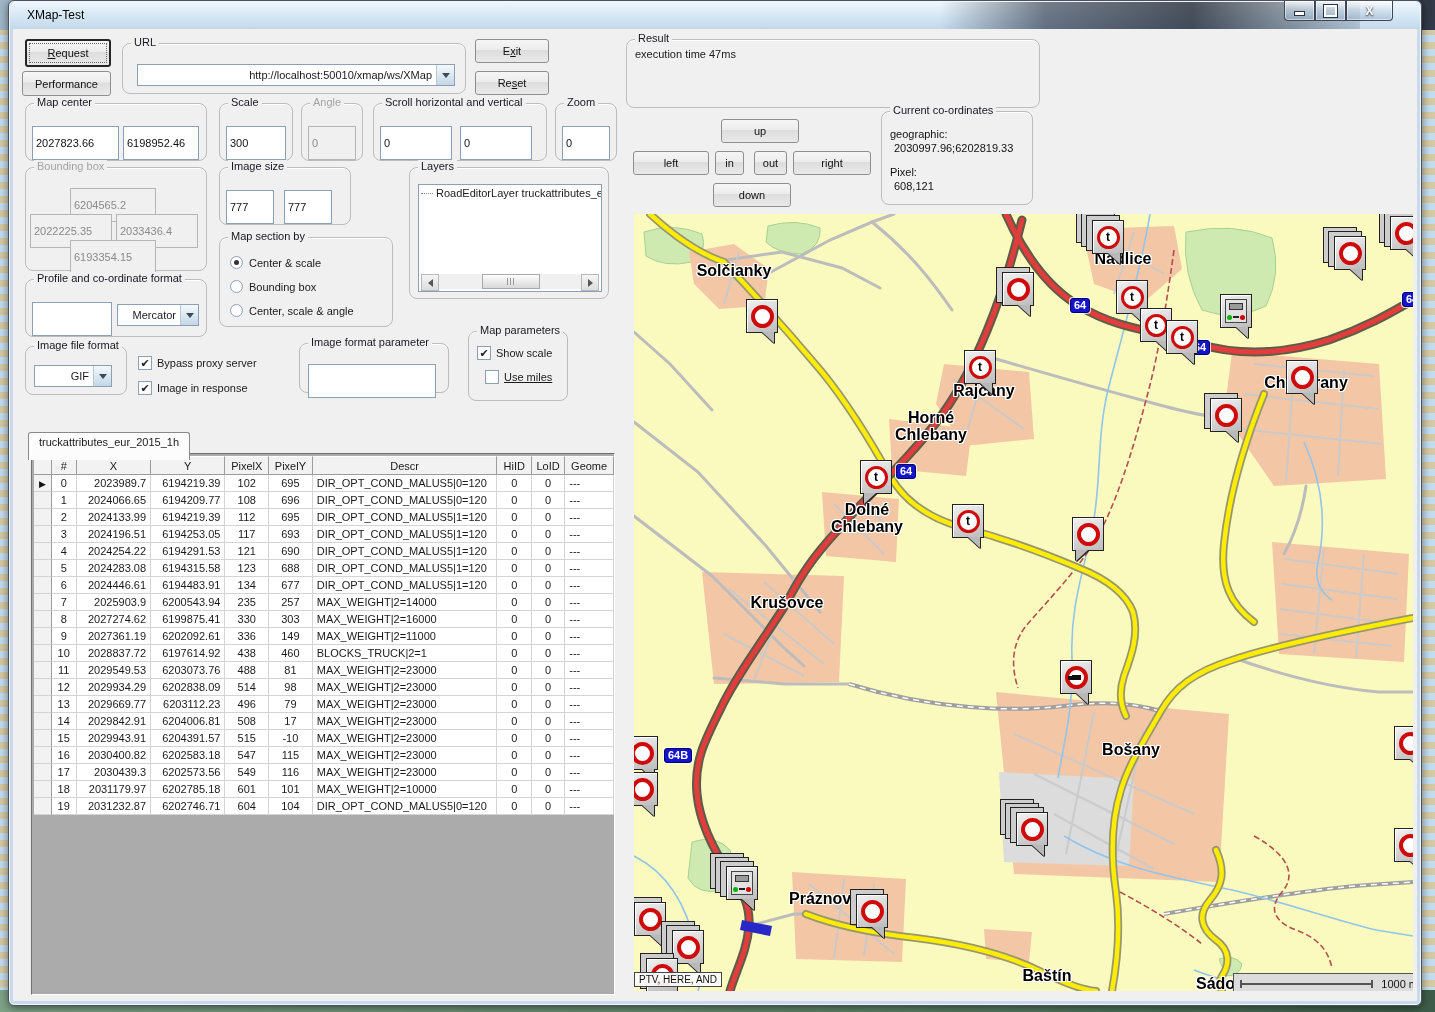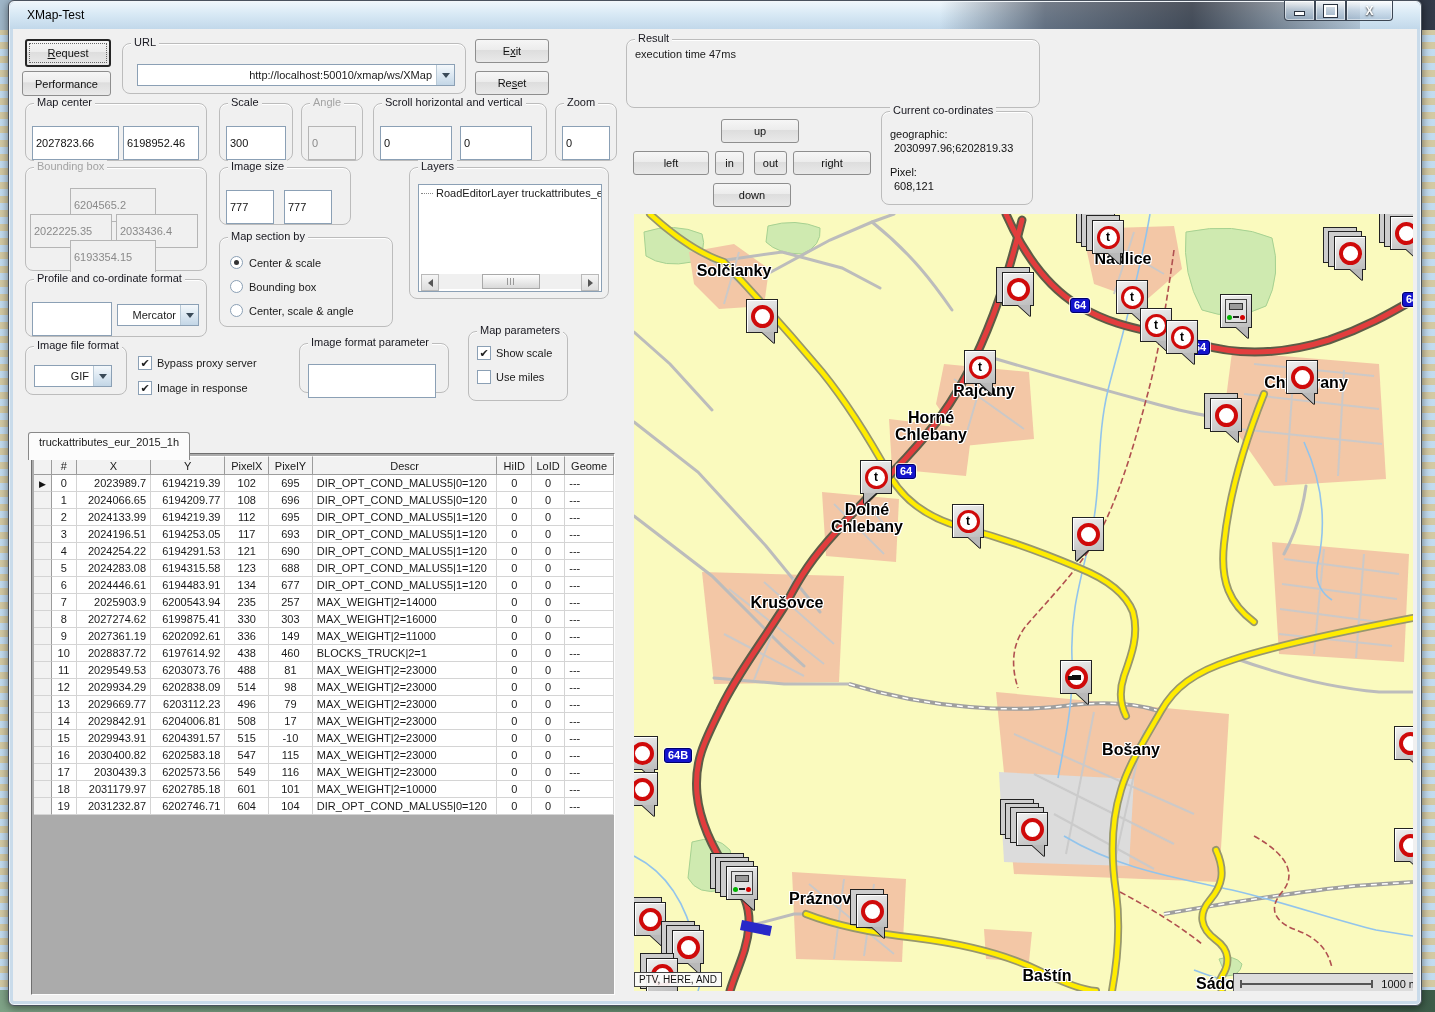--- a/index.html
+++ b/index.html
@@ -304,21 +304,21 @@
     </div>
 
     <div class="group" style="left:455px;top:302px;width:98px;height:68px;">
       <span class="glabel">Map parameters</span>
       <label class="check on" style="left:8px;top:14px;">
         <span class="box">
             <span class="mark">✔</span>
           </span>
         <span>Show scale</span>
       </label>
-      <label class="check" style="left:8px;top:38px;">
+      <label class="check" style="left:16px;top:38px;text-decoration:underline;">
         <span class="box">
             <span class="mark">✔</span>
           </span>
         <span>Use miles</span>
       </label>
     </div>
 
     <div class="btn" style="left:700px;top:90px;width:76px;height:22px;margin-left:8px;">up</div>
     <div class="btn" style="left:620px;top:122px;width:74px;height:22px;">left</div>
     <div class="btn" style="left:702px;top:122px;width:27px;height:22px;">in</div>

